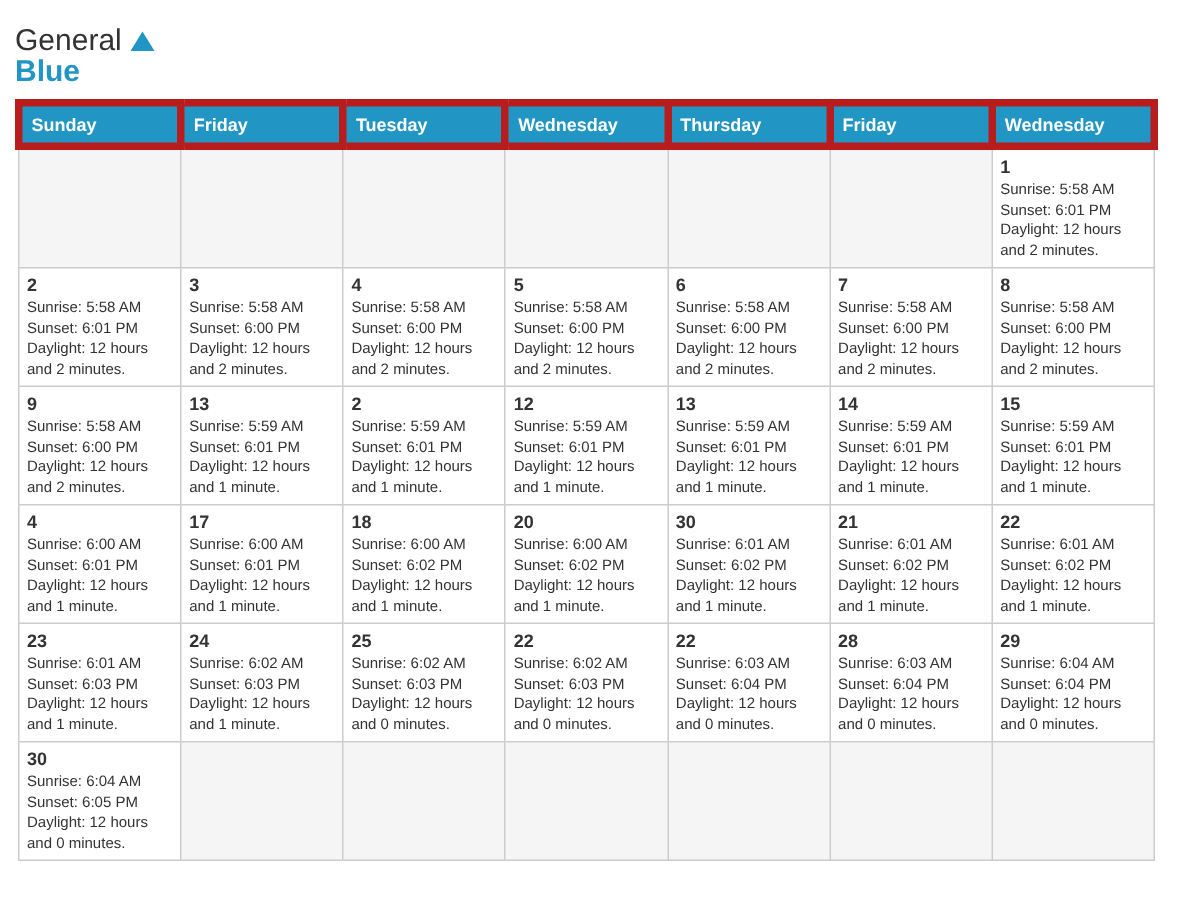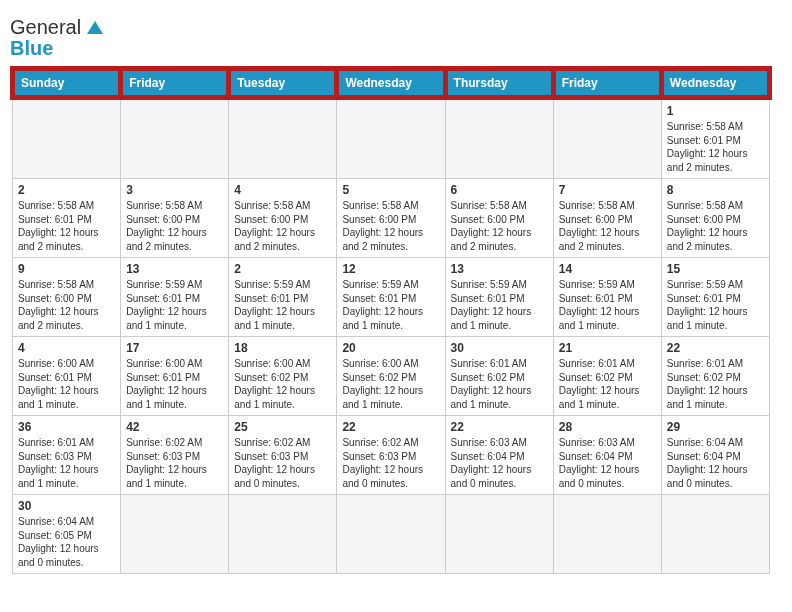--- a/index.html
+++ b/index.html
@@ -264,27 +264,27 @@
           </td>
           <td>
             <span class="day-number">22</span>
             <div class="day-info" style="white-space: pre-line;">Sunrise: 6:01 AM
 Sunset: 6:02 PM
 Daylight: 12 hours and 1 minute.</div>
           </td>
         </tr>
         <tr>
           <td>
-            <span class="day-number">36</span>
+            <span class="day-number">23</span>
             <div class="day-info" style="white-space: pre-line;">Sunrise: 6:01 AM
 Sunset: 6:03 PM
 Daylight: 12 hours and 1 minute.</div>
           </td>
           <td>
-            <span class="day-number">42</span>
+            <span class="day-number">24</span>
             <div class="day-info" style="white-space: pre-line;">Sunrise: 6:02 AM
 Sunset: 6:03 PM
 Daylight: 12 hours and 1 minute.</div>
           </td>
           <td>
             <span class="day-number">25</span>
             <div class="day-info" style="white-space: pre-line;">Sunrise: 6:02 AM
 Sunset: 6:03 PM
 Daylight: 12 hours and 0 minutes.</div>
           </td>

